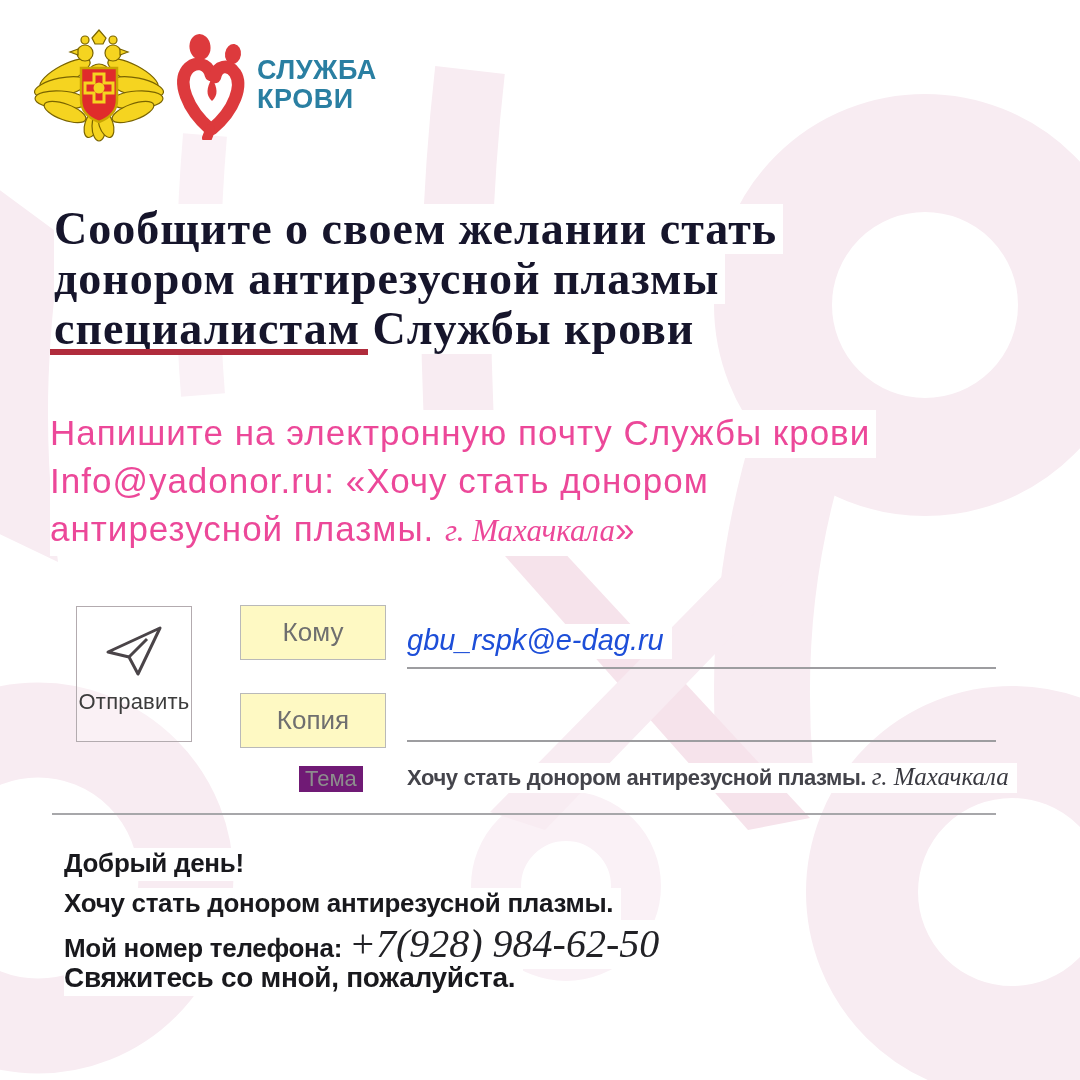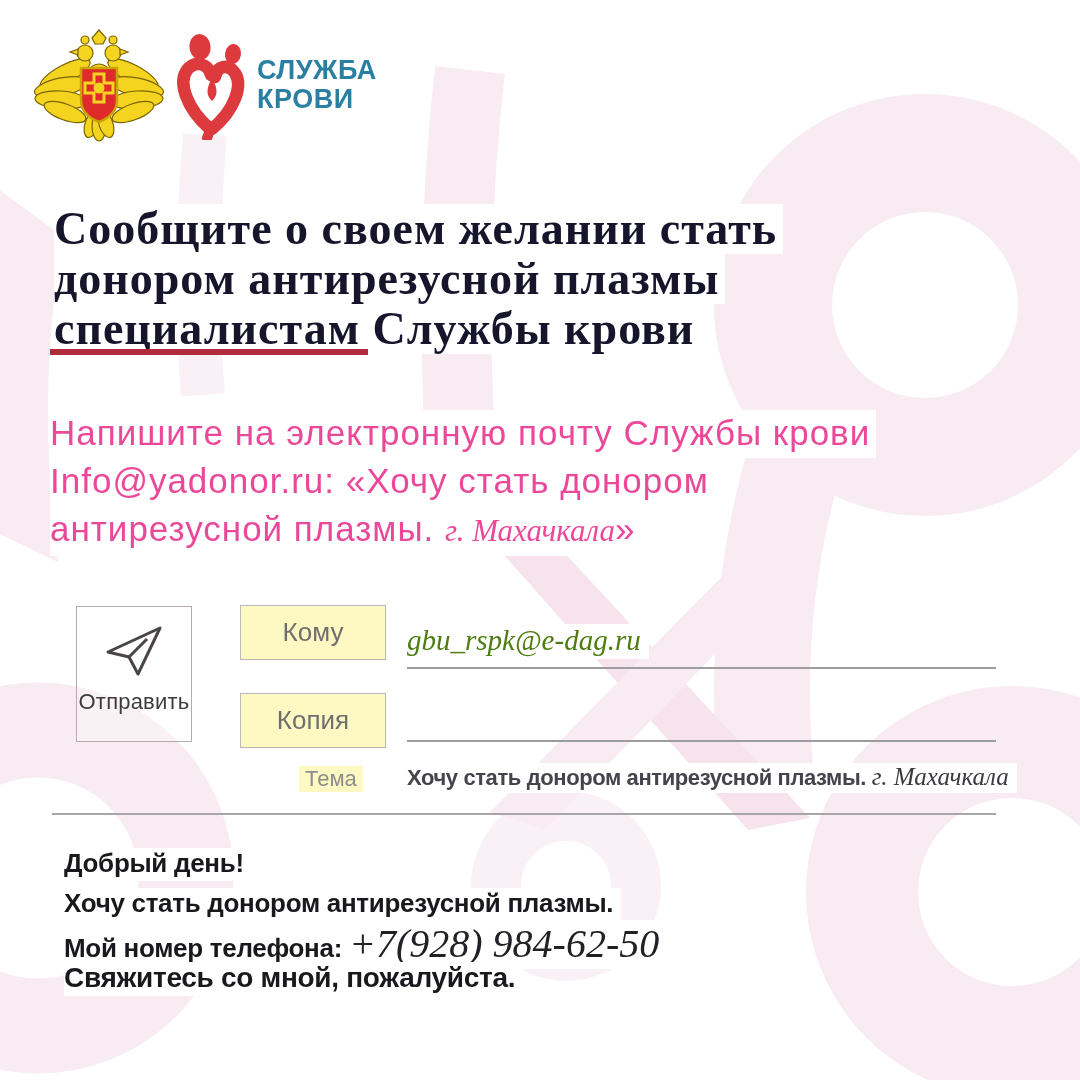--- a/index.html
+++ b/index.html
@@ -56,30 +56,30 @@
     position:absolute;left:240px;width:146px;height:55px;
     border:1.5px solid #b9b9b9;background:#fef9c3;box-sizing:border-box;
     display:flex;align-items:center;justify-content:center;
     font-size:26px;color:#6f6f6f;cursor:pointer;
   }
   .btn-to{top:605px;}
   .btn-cc{top:676px;margin-top:17px;}
 
   .to-value{
     position:absolute;left:407px;top:624px;
-    font-family:Liberation Serif, serif;font-style:italic;
-    font-size:29px;color:#4d7c0f;background:#ffffff;padding:0 8px 2px 0;
+    font-family:Liberation Sans, sans-serif;font-style:italic;
+    font-size:29px;color:#1d4ed8;background:#ffffff;padding:0 8px 2px 0;
   }
   .input-line{position:absolute;left:407px;width:589px;height:1.5px;background:#9d9da0;}
   .line-to{top:667px;}
   .line-cc{top:740px;}
 
   .subject-label{
     position:absolute;left:299px;top:766px;
-    font-size:22px;color:#8d8d8d;background:#fef9c3;padding:0 6px;
+    font-size:22px;color:#8d8d8d;background:#701a75;padding:0 6px;
   }
   .subject-value{
     position:absolute;left:407px;top:763px;
     font-size:22px;font-weight:bold;letter-spacing:-.4px;color:#44444b;
     background:#ffffff;padding:0 8px 2px 0;white-space:nowrap;
   }
   .subject-value .city{
     font-family:"Liberation Serif",serif;font-style:italic;font-weight:normal;
     font-size:25px;letter-spacing:0;color:#3a3a41;
   }

